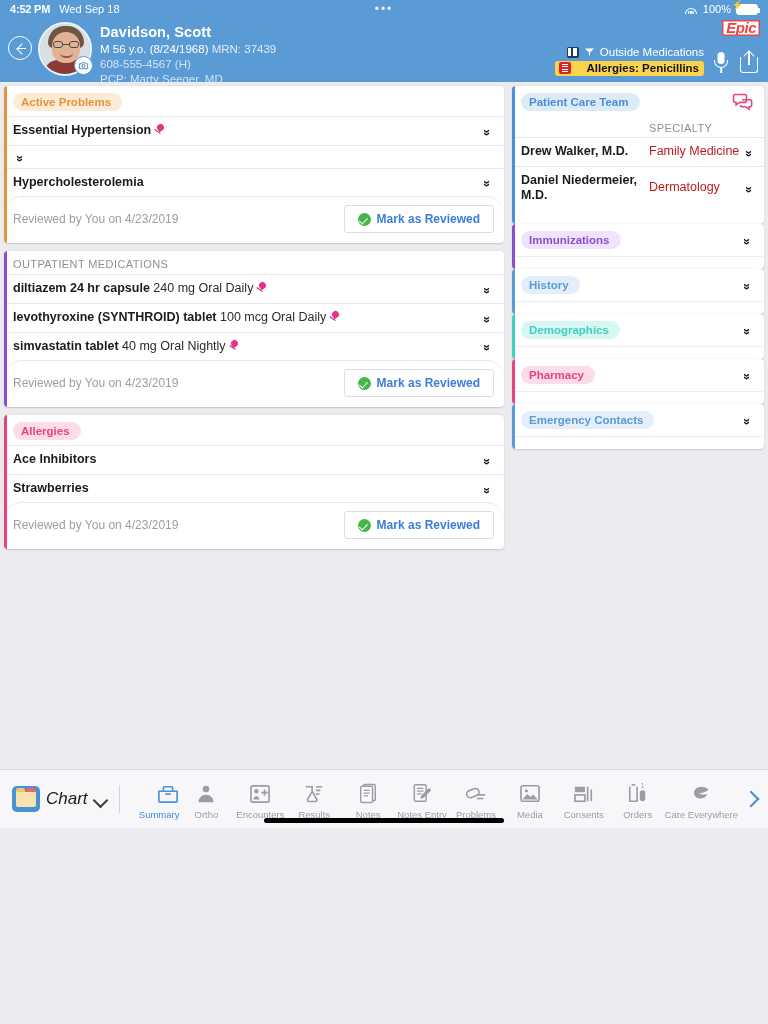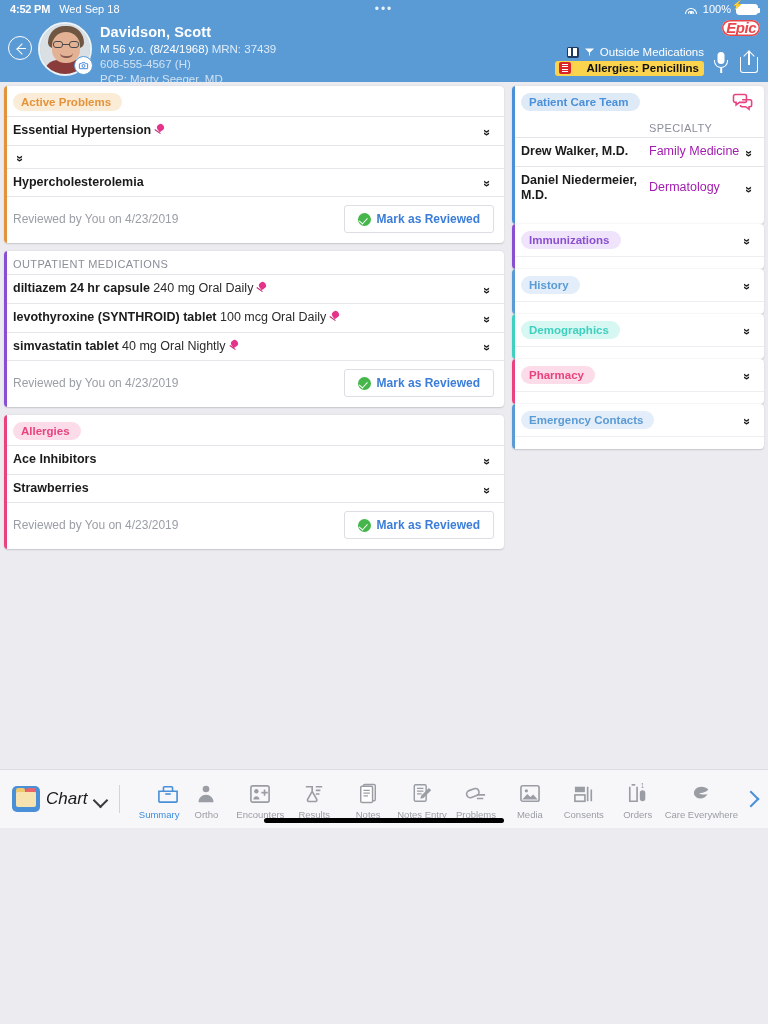--- a/index.html
+++ b/index.html
@@ -145,21 +145,21 @@
   .mic-btn .stem { position:absolute; left:50%; transform:translateX(-50%); top:4px; width:7px; height:12px; background:#fff; border-radius:4px; }
   .mic-btn .arc { position:absolute; left:50%; transform:translateX(-50%); top:12px; width:14px; height:8px; border:1.6px solid #fff; border-top:none; border-radius:0 0 9px 9px; }
   .mic-btn .base { position:absolute; left:50%; transform:translateX(-50%); top:20px; width:1.6px; height:5px; background:#fff; }
   .share-btn { width: 22px; height: 30px; position: relative; }
   .share-btn .box { position:absolute; left:2px; top:9px; width:18px; height:16px; border:1.6px solid #fff; border-top:none; border-radius:0 0 3px 3px; }
   .share-btn .arr { position:absolute; left:10.2px; top:4px; width:1.6px; height:13px; background:#fff; }
   .share-btn .arr::before { content:''; position:absolute; left:-3.6px; top:0.3px; width:7px; height:7px; border-left:1.6px solid #fff; border-top:1.6px solid #fff; transform: rotate(45deg); }
   .epic-logo {
     position: absolute; right: 8px; top: 2px;
     font-size: 15px; font-weight: 900; font-style: italic; color: #e8464b;
-    background: #fff; border-radius: 8px; padding: 0 4px; letter-spacing: -.5px;
+    background: #fff; border-radius: 0; padding: 0 4px; letter-spacing: -.5px;
     line-height: 16px; box-shadow: 0 0 0 1.5px #e8464b inset; margin-left: 16px;
   }
 
   
   .content {
     position: absolute; top: 82px; left: 0; right: 0; bottom: 59px;
     background: #ececf0; display: flex; gap: 8px; padding: 4px 4px 0 4px;
   }
   .col-left { width: 500px; flex: none; display: flex; flex-direction: column; gap: 8px; }
   .col-right { width: 252px; flex: none; display: flex; flex-direction: column; gap: 0; }
@@ -211,25 +211,25 @@
     padding: 7px 10px 4px 9px; font-size: 11px; color: #8b8f99;
     letter-spacing: .4px;
   }
   .colhead {
     display:flex; padding: 6px 10px 3px 9px; font-size: 11px; color: #8b8f99;
     letter-spacing: .4px;
   }
   .colhead .c1 { width: 128px; flex:none; }
   .care-row { display:flex; align-items:center; padding: 6px 8px 6px 9px; border-top:1px solid #e6e6ea; font-size:12.5px; }
   .care-name { width: 128px; flex:none; font-weight: 700; color:#1b1b1b; line-height:1.25; padding-right:4px; }
-  .care-spec { flex: 1; color:#a21caf; line-height:1.25; }
+  .care-spec { flex: 1; color:#b91c1c; line-height:1.25; }
 
   .footer-row {
     display: flex; align-items: center; justify-content: space-between;
-    padding: 8px 10px 10px 9px; border-top: 1px solid #e6e6ea;
+    padding: 8px 10px 10px 9px; border-top: 1px solid #e6e6ea; border-radius: 18px;
   }
   .reviewed-txt { font-size: 12px; color: #9a9ea6; }
   .mark-btn {
     display: flex; align-items: center; gap: 6px;
     background: #fff; border: 1px solid #dcdee3; border-radius: 3px;
     padding: 6px 13px; font-size: 12px; font-weight: 700; color: #3b7dd8;
     white-space: nowrap;
   }
   .check-ico {
     width: 13px; height: 13px; border-radius: 50%; background: #45b649;

